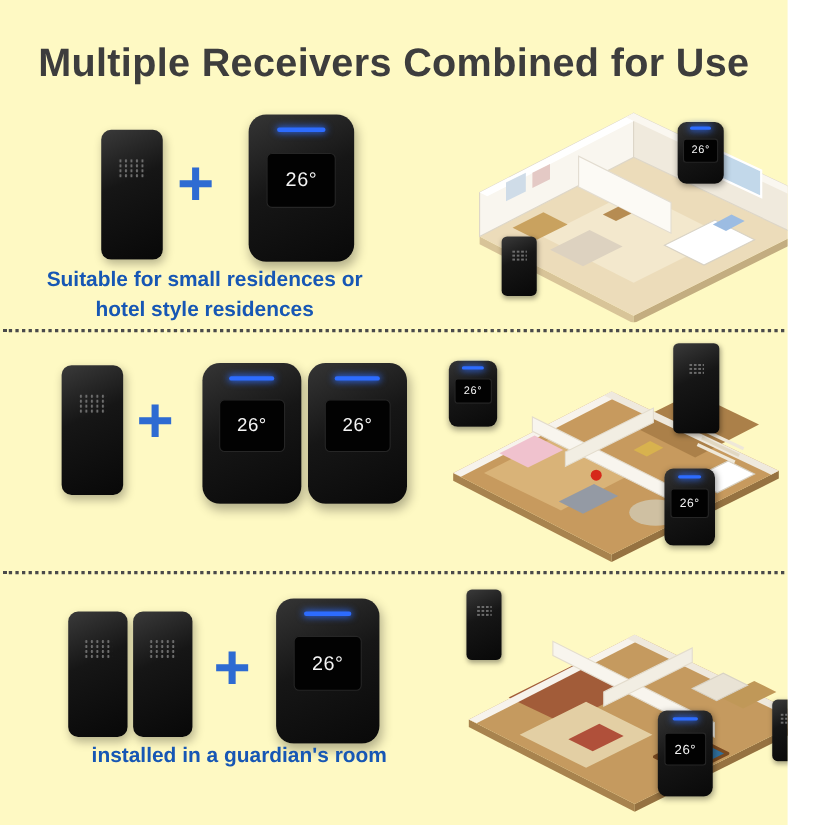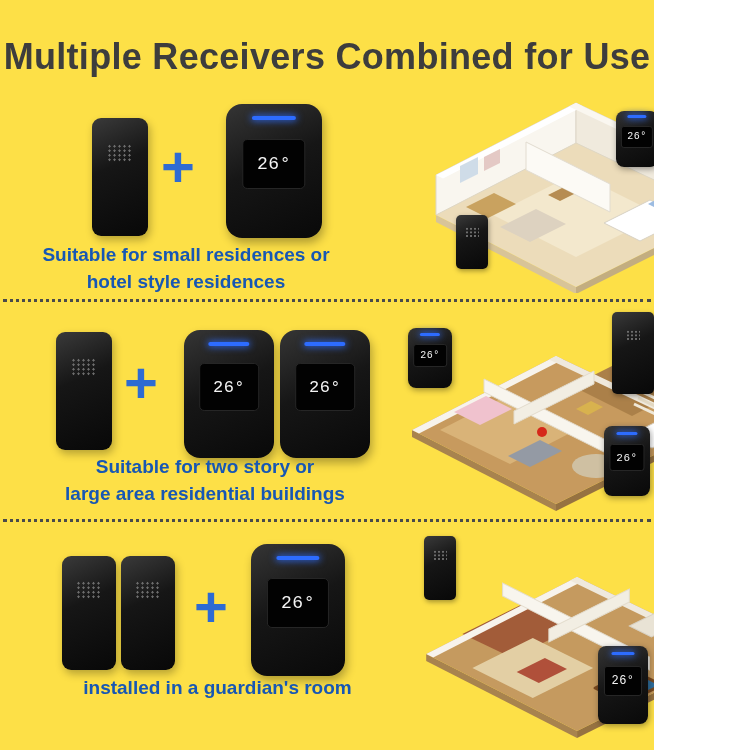--- a/index.html
+++ b/index.html
@@ -1,17 +1,17 @@
 <!DOCTYPE html>
 <html style="--title-text: #3d3d3d; --caption-text: #1757b4; --plus-sign: #2e6bd2; --led-blue: #2d6cff; --device-body: #161616;"><head>
 <meta charset="utf-8">
 <style>
   html,body { margin:0; padding:0; background:#ffffff; }
   .canvas {
-    position:relative; width:654px; height:750px; background:#fde047;
+    position:relative; width:716px; height:750px; background:#fef9c3;
     font-family:"Liberation Sans", sans-serif; overflow:hidden;
   }
   .title {
     position:absolute; top:36px; left:0; width:100%; text-align:center;
     font-size:36px; font-weight:600; color:var(--title-text,#3d3d3d); letter-spacing:.3px;
   }
   .section { position:absolute; left:0; width:750px; }
   .s1 { top:98px;  height:202px; }
   .s2 { top:312px; height:208px; }
   .s3 { top:532px; height:218px; }
@@ -45,21 +45,21 @@
     width:46%; height:4px; border-radius:2px;
     background:var(--led-blue,#2d6cff); box-shadow:0 0 7px 1px rgba(45,108,255,.85);
   }
   .receiver.mini .led { height:3px; top:8%; }
   .screen {
     position:absolute; top:26%; left:50%; transform:translateX(-50%);
     width:64%; height:36%; background:#020202; border:1px solid #262626; border-radius:5px;
     display:flex; align-items:center; justify-content:center;
   }
   .receiver.mini .screen { width:72%; height:36%; border-radius:3px; }
-  .temp { color:#f4f4f4; font-size:var(--ts,16px); font-family:Liberation Mono, monospace; letter-spacing:.5px; }
+  .temp { color:#f4f4f4; font-size:var(--ts,16px); font-family:Liberation Sans, sans-serif; letter-spacing:.5px; }
 
   .plus {
     position:absolute; color:var(--plus-sign,#2e6bd2);
     font-size:58px; font-weight:bold; line-height:1;
   }
   .caption {
     position:absolute; text-align:center; color:var(--caption-text,#1757b4);
     font-size:19px; font-weight:bold; line-height:27px;
   }
   .plan { position:absolute; }
@@ -130,24 +130,20 @@
       <span class="led"></span>
       <div class="screen">
         <span class="temp">26°</span>
       </div>
     </div>
     <div class="receiver" style="left:280px;top:18px;width:90px;height:128px;--ts:17px;">
       <span class="led"></span>
       <div class="screen">
         <span class="temp">26°</span>
       </div>
-    </div>
-    <div class="caption" style="left:20px;top:141px;width:370px;">
-      <div>Suitable for two story or</div>
-      <div>large area residential buildings</div>
     </div>
     <div class="plan" style="left:390px;top:2px;width:335px;height:202px;">
       <svg viewBox="0 0 335 202" preserveAspectRatio="none">
         <polygon points="22,116 166,190 166,197 22,123" fill="#a8834e"></polygon>
         <polygon points="166,190 318,114 318,121 166,197" fill="#967241"></polygon>
         <polygon points="22,116 166,42 318,114 166,190" fill="#c79a5e"></polygon>
         <polygon points="50,116 120,80 190,114 120,150" fill="#d9b378"></polygon>
         <polygon points="182,72 240,43 300,72 242,102" fill="#ab8049"></polygon>
         <polygon points="22,116 166,42 173,45.5 29,119.5" fill="#f7f3ec"></polygon>
         <polygon points="166,42 318,114 311,117.5 159,45.5" fill="#efe9dd"></polygon>

